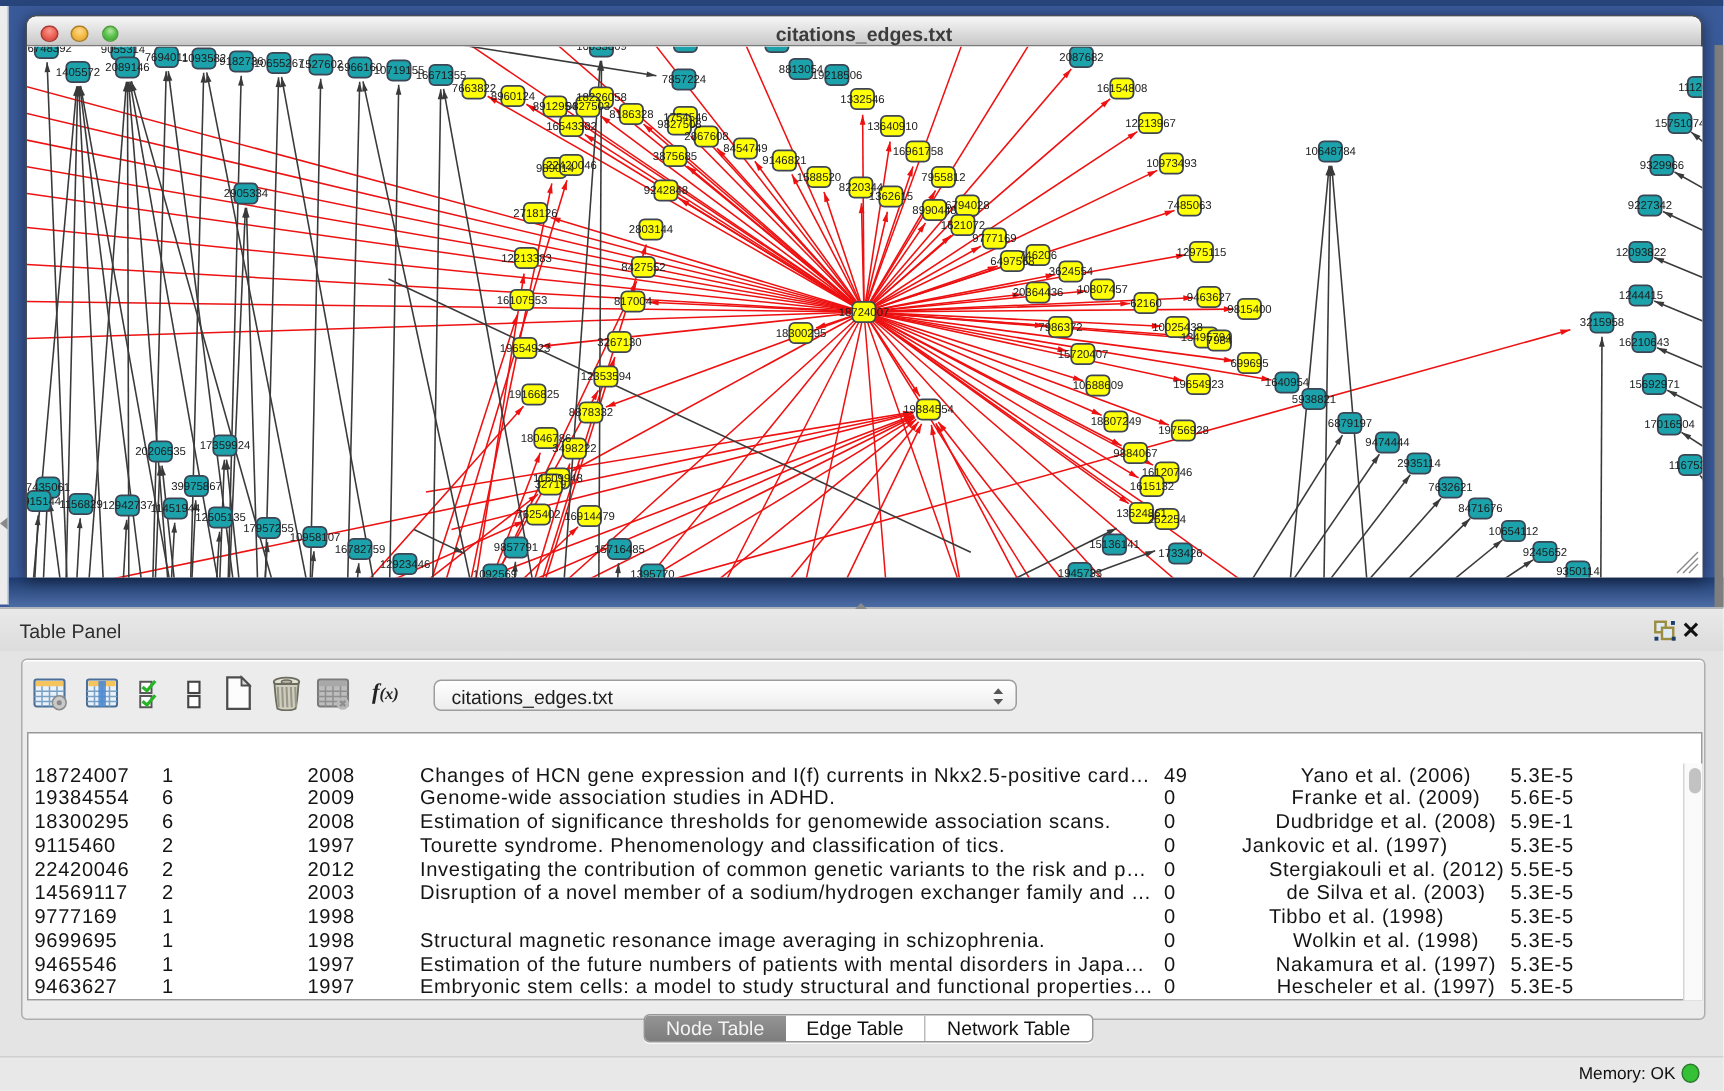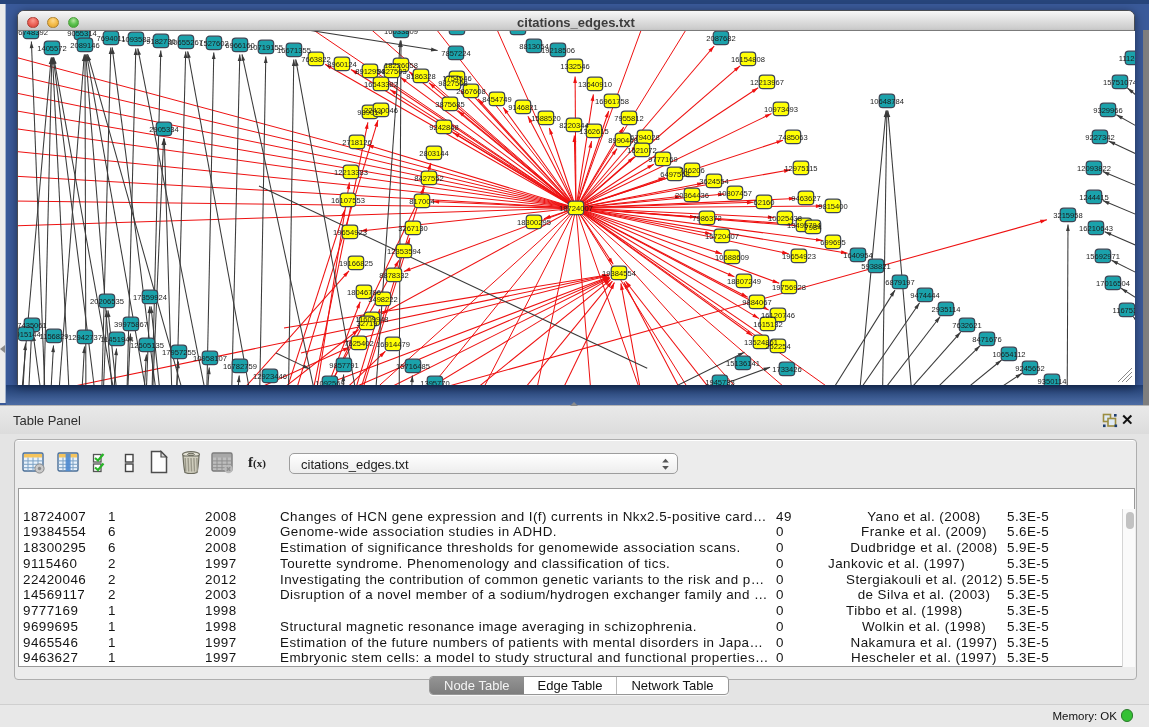--- a/index.html
+++ b/index.html
@@ -763,56 +763,56 @@
             <rect x="2" y="3" width="18" height="3.5" fill="#a8a8a8"></rect>
             <line x1="6.0" y1="6.5" x2="6.0" y2="20" stroke="#8f8f8f" stroke-width="1"></line>
             <line x1="11.0" y1="6.5" x2="11.0" y2="20" stroke="#8f8f8f" stroke-width="1"></line>
             <line x1="16.0" y1="6.5" x2="16.0" y2="20" stroke="#8f8f8f" stroke-width="1"></line>
             <line x1="1" y1="9.9" x2="21" y2="9.9" stroke="#8f8f8f" stroke-width="1"></line>
             <line x1="1" y1="13.3" x2="21" y2="13.3" stroke="#8f8f8f" stroke-width="1"></line>
             <line x1="1" y1="16.7" x2="21" y2="16.7" stroke="#8f8f8f" stroke-width="1"></line>
             <circle cx="17.5" cy="18" r="4.2" fill="#b9b9b9"></circle>
             <path d="M15.8 16.3 L19.2 19.7 M19.2 16.3 L15.8 19.7" stroke="#8f8f8f" stroke-width="1.6"></path>
           </svg>
-          <div style="position:absolute;left:233px;top:14px;font-size:15px;font-weight:bold;color:#222;font-family:'Liberation Serif',serif">f<span style="font-size:11px">(x)</span></div>
+          <div style="position:absolute;left:233px;top:14px;font-size:15px;font-style:italic;font-weight:bold;color:#222;font-family:'Liberation Serif',serif">f<span style="font-size:11px">(x)</span></div>
         <div id="combo">
             <div class="txt">citations_edges.txt</div>
             <svg class="udv" style="position:absolute;right:7px;top:4px" width="9" height="13" viewBox="0 0 9 13">
               <path d="M1.2 4.6 L4.5 0.8 L7.8 4.6 Z" fill="#555"></path>
               <path d="M1.2 8.0 L4.5 11.8 L7.8 8.0 Z" fill="#555"></path>
             </svg>
           </div>
       </div>
       <div id="tbl">
           <div class="drow" style="top:18.00px">
             <span style="left:4px">18724007</span>
             <span style="left:89px">1</span>
             <span style="left:186px">2008</span>
             <span style="left:261px;width:489px;text-overflow:ellipsis">Changes of HCN gene expression and I(f) currents in Nkx2.5-positive cardiomyoc...</span>
             <span style="left:757px">49</span>
-            <span style="left:827px;width:156px;text-align:center">Yano et al. (2008)</span>
+            <span style="left:827px;width:156px;text-align:center">Yano et al. (2006)</span>
             <span style="left:988px">5.3E-5</span>
           </div>
           <div class="drow" style="top:33.75px">
             <span style="left:4px">19384554</span>
             <span style="left:89px">6</span>
             <span style="left:186px">2009</span>
             <span style="left:261px;width:489px;text-overflow:ellipsis">Genome-wide association studies in ADHD.</span>
             <span style="left:757px">0</span>
             <span style="left:827px;width:156px;text-align:center">Franke et al. (2009)</span>
             <span style="left:988px">5.6E-5</span>
           </div>
           <div class="drow" style="top:49.50px">
             <span style="left:4px">18300295</span>
             <span style="left:89px">6</span>
             <span style="left:186px">2008</span>
             <span style="left:261px;width:489px;text-overflow:ellipsis">Estimation of significance thresholds for genomewide association scans.</span>
             <span style="left:757px">0</span>
             <span style="left:827px;width:156px;text-align:center">Dudbridge et al. (2008)</span>
-            <span style="left:988px">5.9E-5</span>
+            <span style="left:988px">5.9E-1</span>
           </div>
           <div class="drow" style="top:65.25px">
             <span style="left:4px">9115460</span>
             <span style="left:89px">2</span>
             <span style="left:186px">1997</span>
             <span style="left:261px;width:489px;text-overflow:ellipsis">Tourette syndrome. Phenomenology and classification of tics.</span>
             <span style="left:757px">0</span>
             <span style="left:809px;width:156px;text-align:left">Jankovic et al. (1997)</span>
             <span style="left:988px">5.3E-5</span>
           </div>

